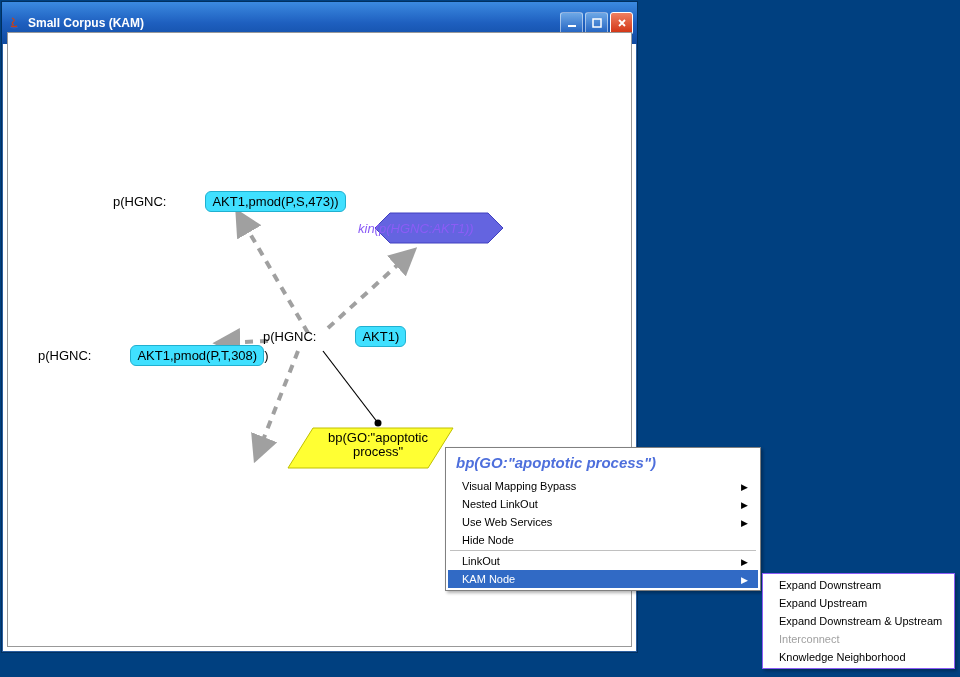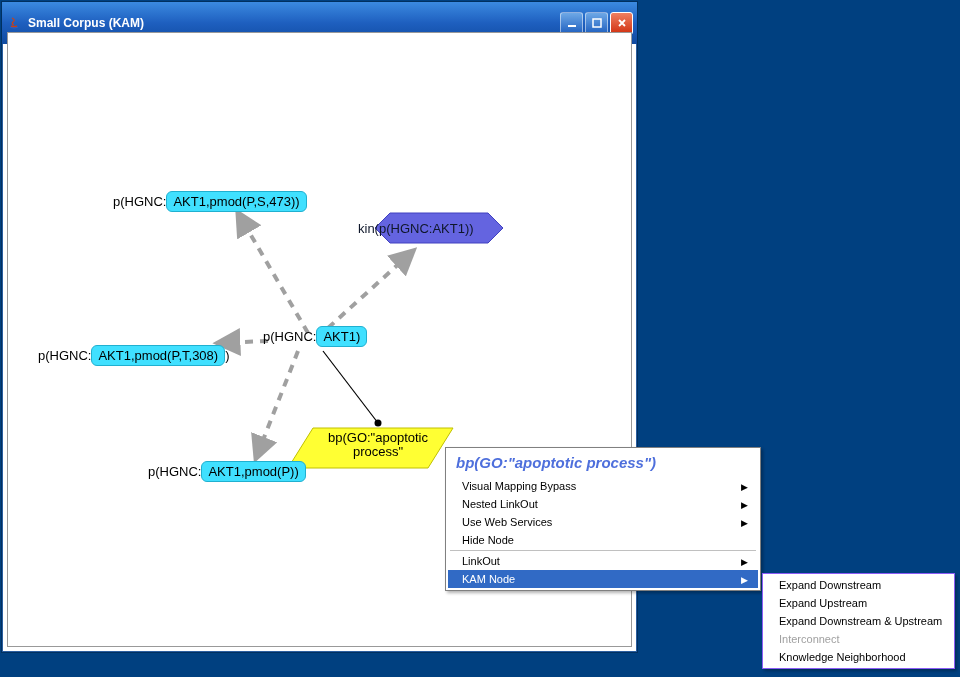--- a/index.html
+++ b/index.html
@@ -82,20 +82,21 @@
     position: absolute;
     font-size: 13px;
     color: #000;
   }
   .rounded-box {
     background: #40e0ff;
     border: 1px solid #20b0d0;
     border-radius: 6px;
     padding: 2px 6px;
     display: inline-block;
+    margin-left: 39px;
   }
   .label { white-space: nowrap; }
 
   
   .context-menu {
     position: absolute;
     background: #fff;
     border: 1px solid #808080;
     box-shadow: 2px 2px 3px rgba(0,0,0,0.3);
     padding: 2px;
@@ -214,27 +215,24 @@
     </div>
 
     <div class="node label" style="left:30px; top:312px;">
       <span>p(HGNC:</span><span class="rounded-box">AKT1,pmod(P,T,308)</span><span>)</span>
     </div>
 
     <div class="node label" style="left:255px; top:293px;">
       <span>p(HGNC:</span><span class="rounded-box">AKT1)</span>
     </div>
 
-    <div class="node label" style="left:350px; top:188px; color:#0f172a;">
+    <div class="node label" style="left:350px; top:188px; color:#8b5cf6;font-style:italic;">
       <span>kin(p(</span><span>HGNC:AKT1)</span><span>)</span>
     </div>
 
-    <div class="node label" style="left:140px; top:428px;">
-      <span>p(HGNC:</span><span class="rounded-box">AKT1,pmod(P))</span>
-    </div>
 
     <div class="node" style="left:300px; top:398px; text-align:center; width:140px; line-height:14px;">
       <div>bp(GO:"apoptotic</div>
       <div>process"</div>
     </div>
 
   </div>
 </div>
 
 <div class="context-menu" style="left:445px; top:447px;">

